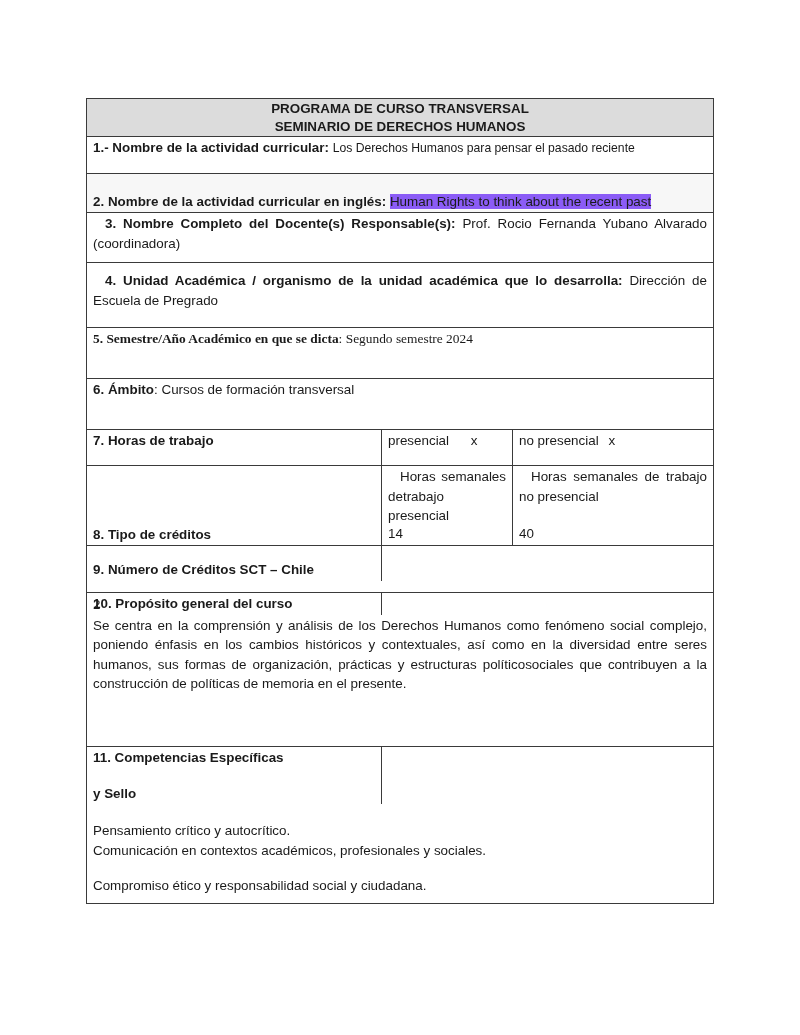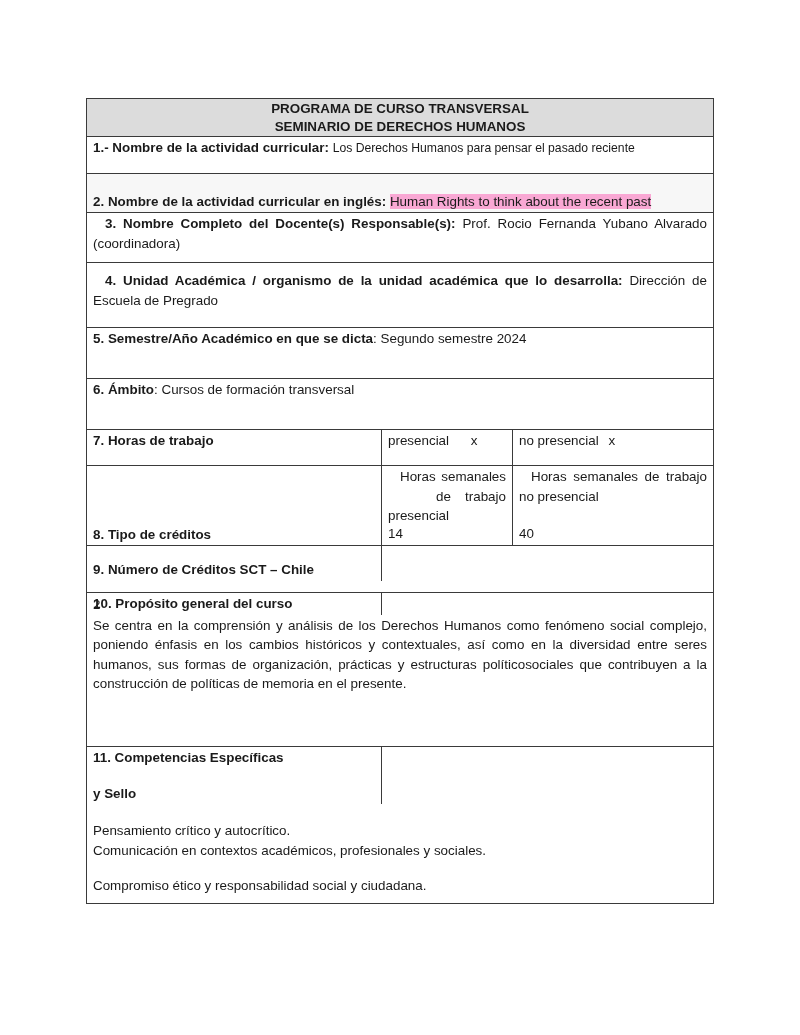--- a/index.html
+++ b/index.html
@@ -15,21 +15,21 @@
   .grid3 { display:flex; }
   .grid3 .c1 { width:295px; border-right:1.5px solid #3a3a3a; box-sizing:border-box; padding:1px 6px; }
   .grid3 .c2 { width:131px; border-right:1.5px solid #3a3a3a; box-sizing:border-box; padding:1px 6px; }
   .grid3 .c3 { flex:1; padding:1px 6px; }
   .grid2 { display:flex;flex-direction:column; }
   .grid2 .c1 { width:295px; border-right:1.5px solid #3a3a3a; box-sizing:border-box; padding:1px 6px; }
   .grid2 .c2 { flex:1; padding:1px 6px; text-align:justify; }
   .just { text-align:justify; text-align-last:justify;margin-left:12px; }
   .vcenter { display:flex; align-items:flex-end; }
   .row2-shade { background:#f7f7f7; }
-  .row2-shade .hl { background:#f9a8d4; }
+  .row2-shade .hl { background:#8b5cf6; }
   p { margin:0; }
 </style>
 </head>
 <body>
 
 <div class="table">
 
   <div class="row header">
     <div>PROGRAMA DE CURSO TRANSVERSAL</div>
     <div>SEMINARIO DE DERECHOS HUMANOS</div>
@@ -54,21 +54,21 @@
   </div>
 
   <div class="row full" style="height:65px; padding-top:8px;">
     <p class="just">
       <span class="b">4. Unidad Académica / organismo de la unidad académica que lo desarrolla:</span>
       <span class="val">Dirección de</span>
     </p>
     <p><span>Escuela de Pregrado</span></p>
   </div>
 
-  <div class="row full" style="height:51px;">
+  <div class="row full" style="height:51px;font-family:Liberation Serif, serif;">
     <span class="b">5. Semestre/Año Académico en que se dicta</span><span>:</span>
     <span class="val">Segundo semestre 2024</span>
   </div>
 
   <div class="row full" style="height:51px;">
     <span class="b">6. Ámbito</span><span>:</span>
     <span class="val">Cursos de formación transversal</span>
   </div>
 
   <div class="row grid3" style="height:36px;">
@@ -82,21 +82,21 @@
       <span style="margin-left:6px;">x</span>
     </div>
   </div>
 
   <div class="row grid3" style="height:80px;">
     <div class="c1 b vcenter">
         <span>8. Tipo de créditos</span>
       </div>
     <div class="c2">
       <p class="just">Horas semanales</p>
-      <p style="display:flex;justify-content:space-between;margin-left:48px;">
+      <p style="display:flex;">
           <span>de</span>
           <span>trabajo</span>
         </p>
       <p>presencial</p>
       <p style="line-height:16px;">14</p>
     </div>
     <div class="c3">
       <p class="just">Horas semanales de trabajo</p>
       <p>no presencial</p>
       <p>&nbsp;</p>

